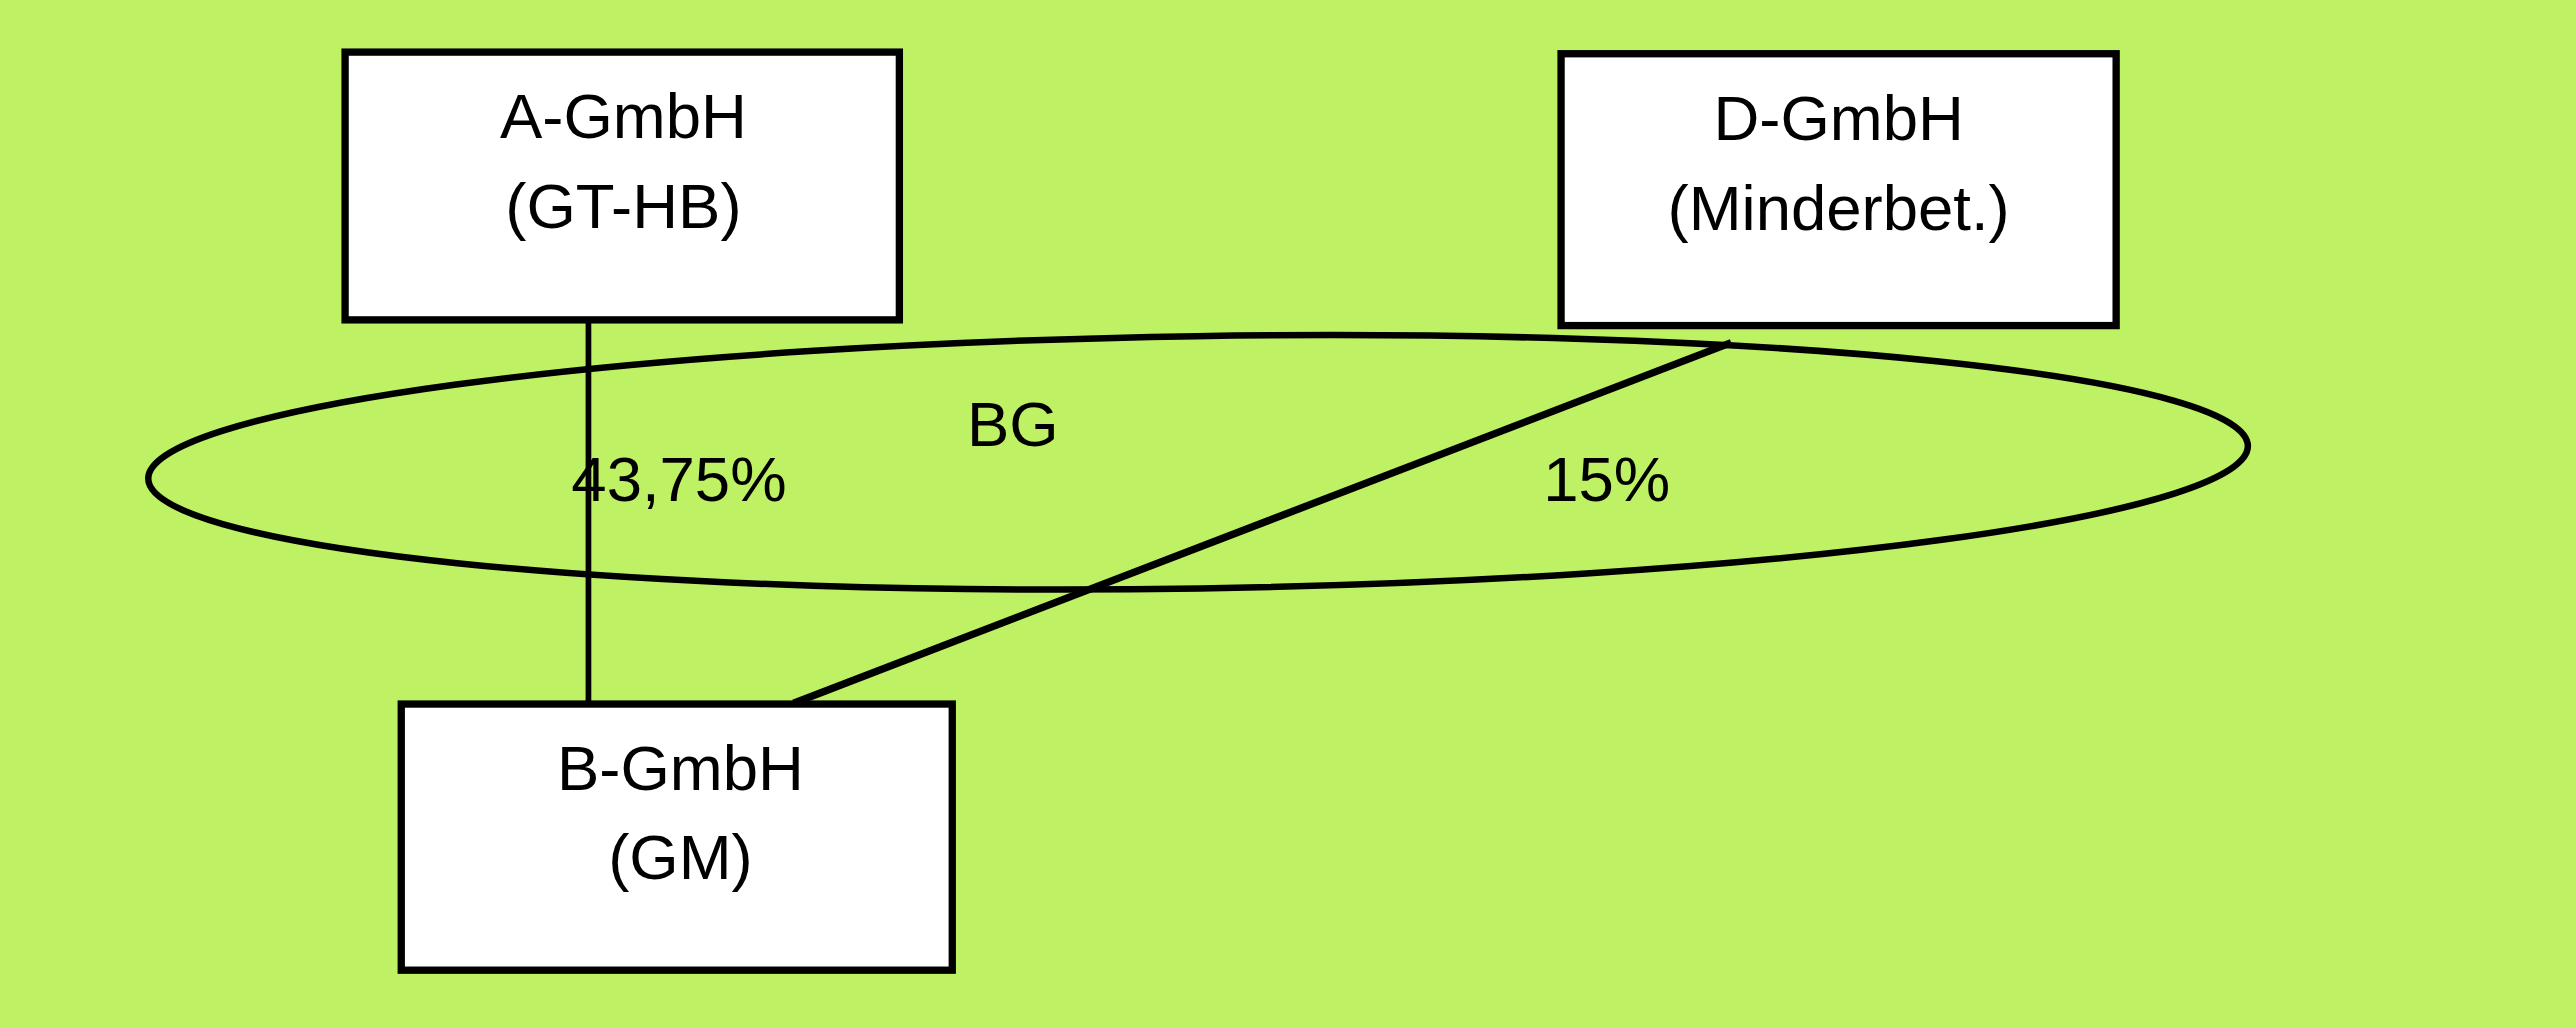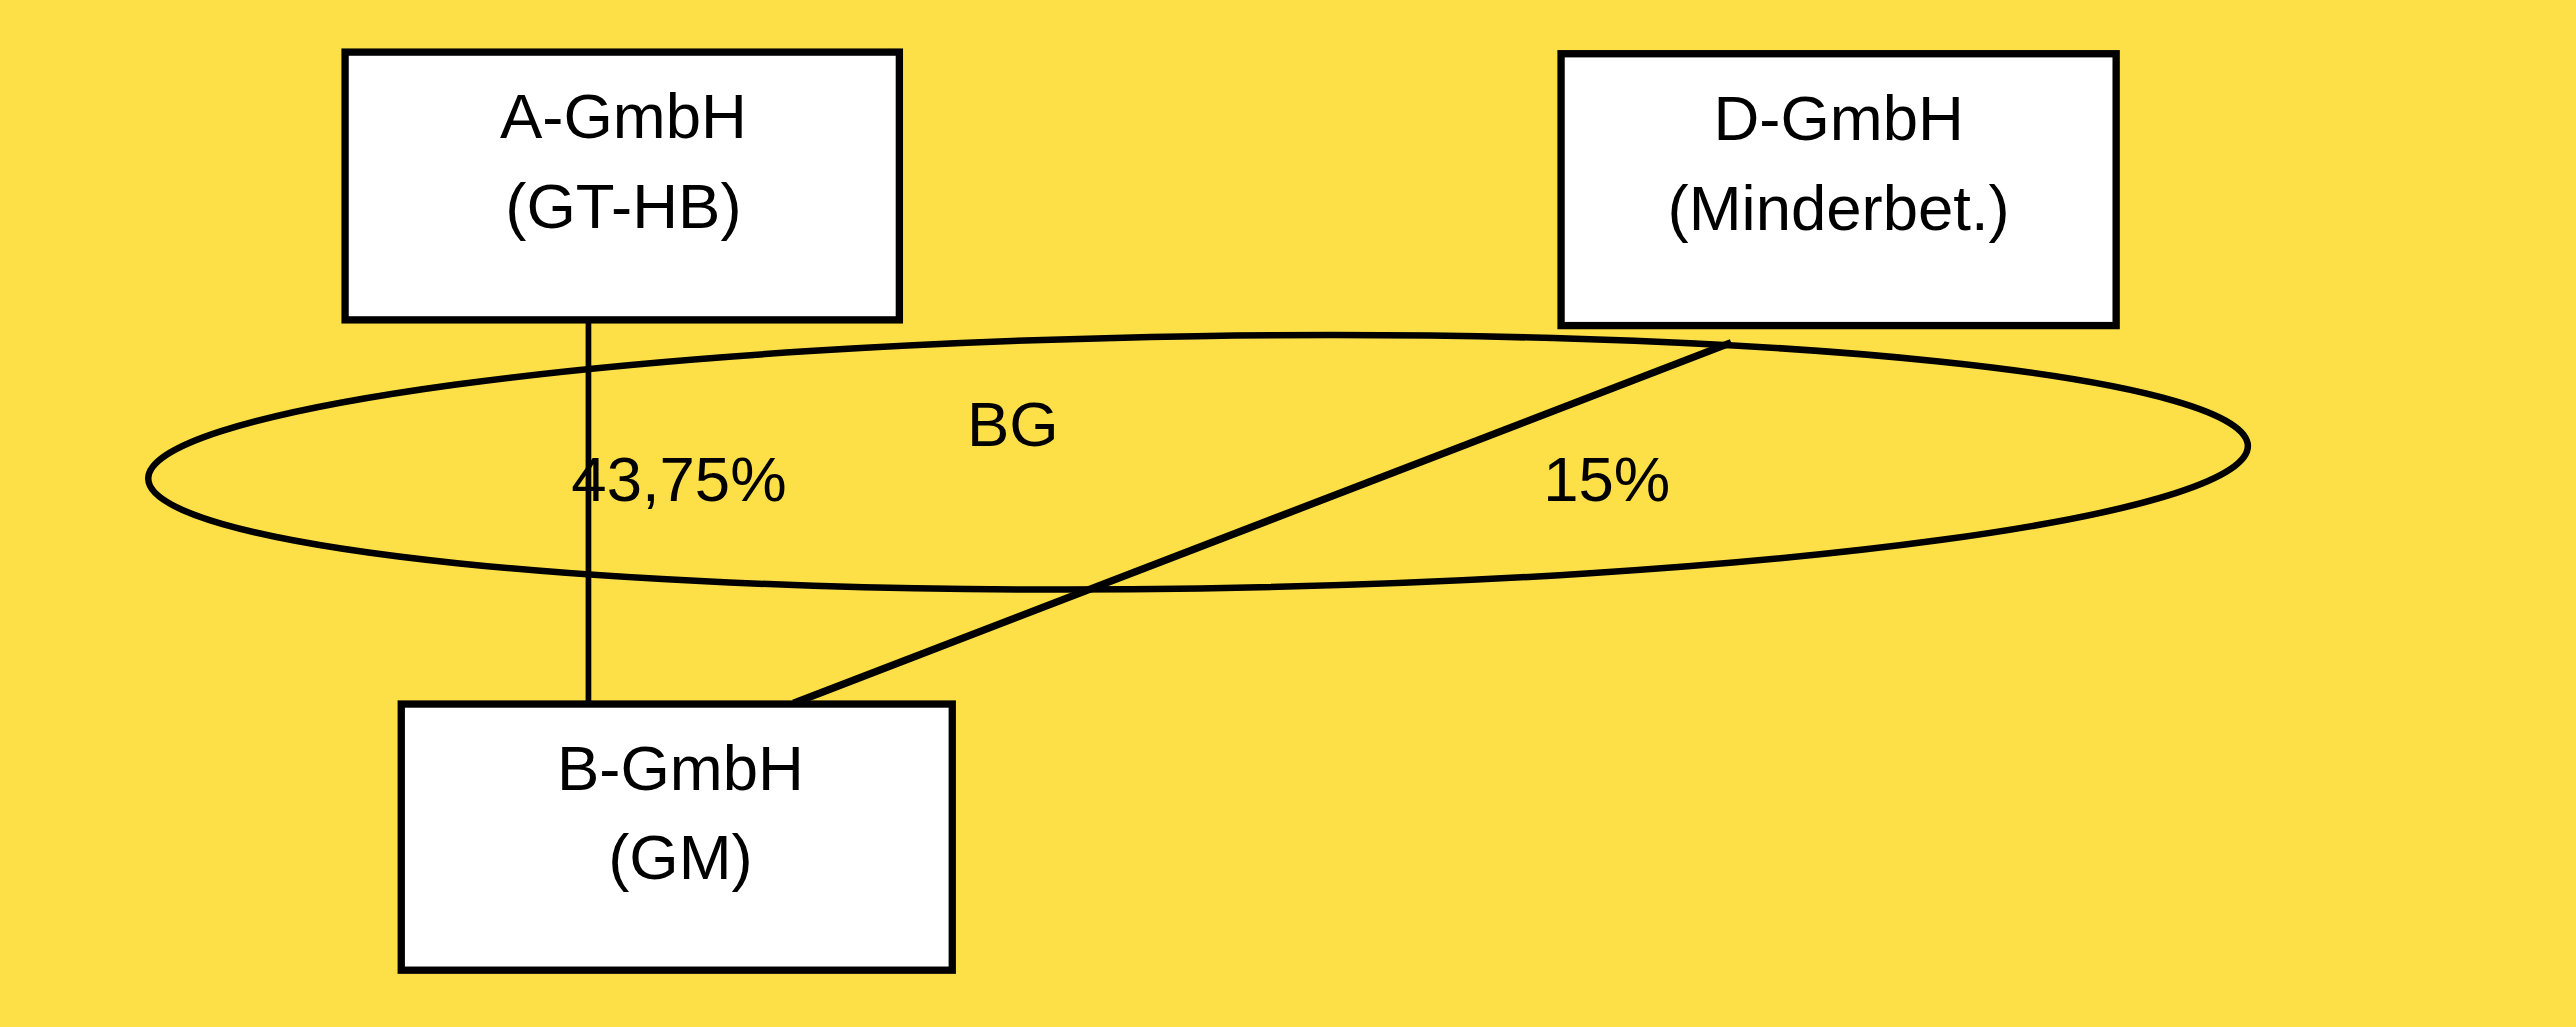--- a/index.html
+++ b/index.html
@@ -4,21 +4,21 @@
 <style>
   html, body {
     margin: 0;
     padding: 0;
     background: #ffffff;
   }
   #diagram-root {
     position: relative;
     width: 2576px;
     height: 1028px;
-    background: #fde047;
+    background: #bef264;
     font-family: "Liberation Sans", sans-serif;
     overflow: hidden;
   }
   svg.canvas {
     position: absolute;
     left: 0;
     top: 0;
     width: 2576px;
     height: 1028px;
     display: block;

